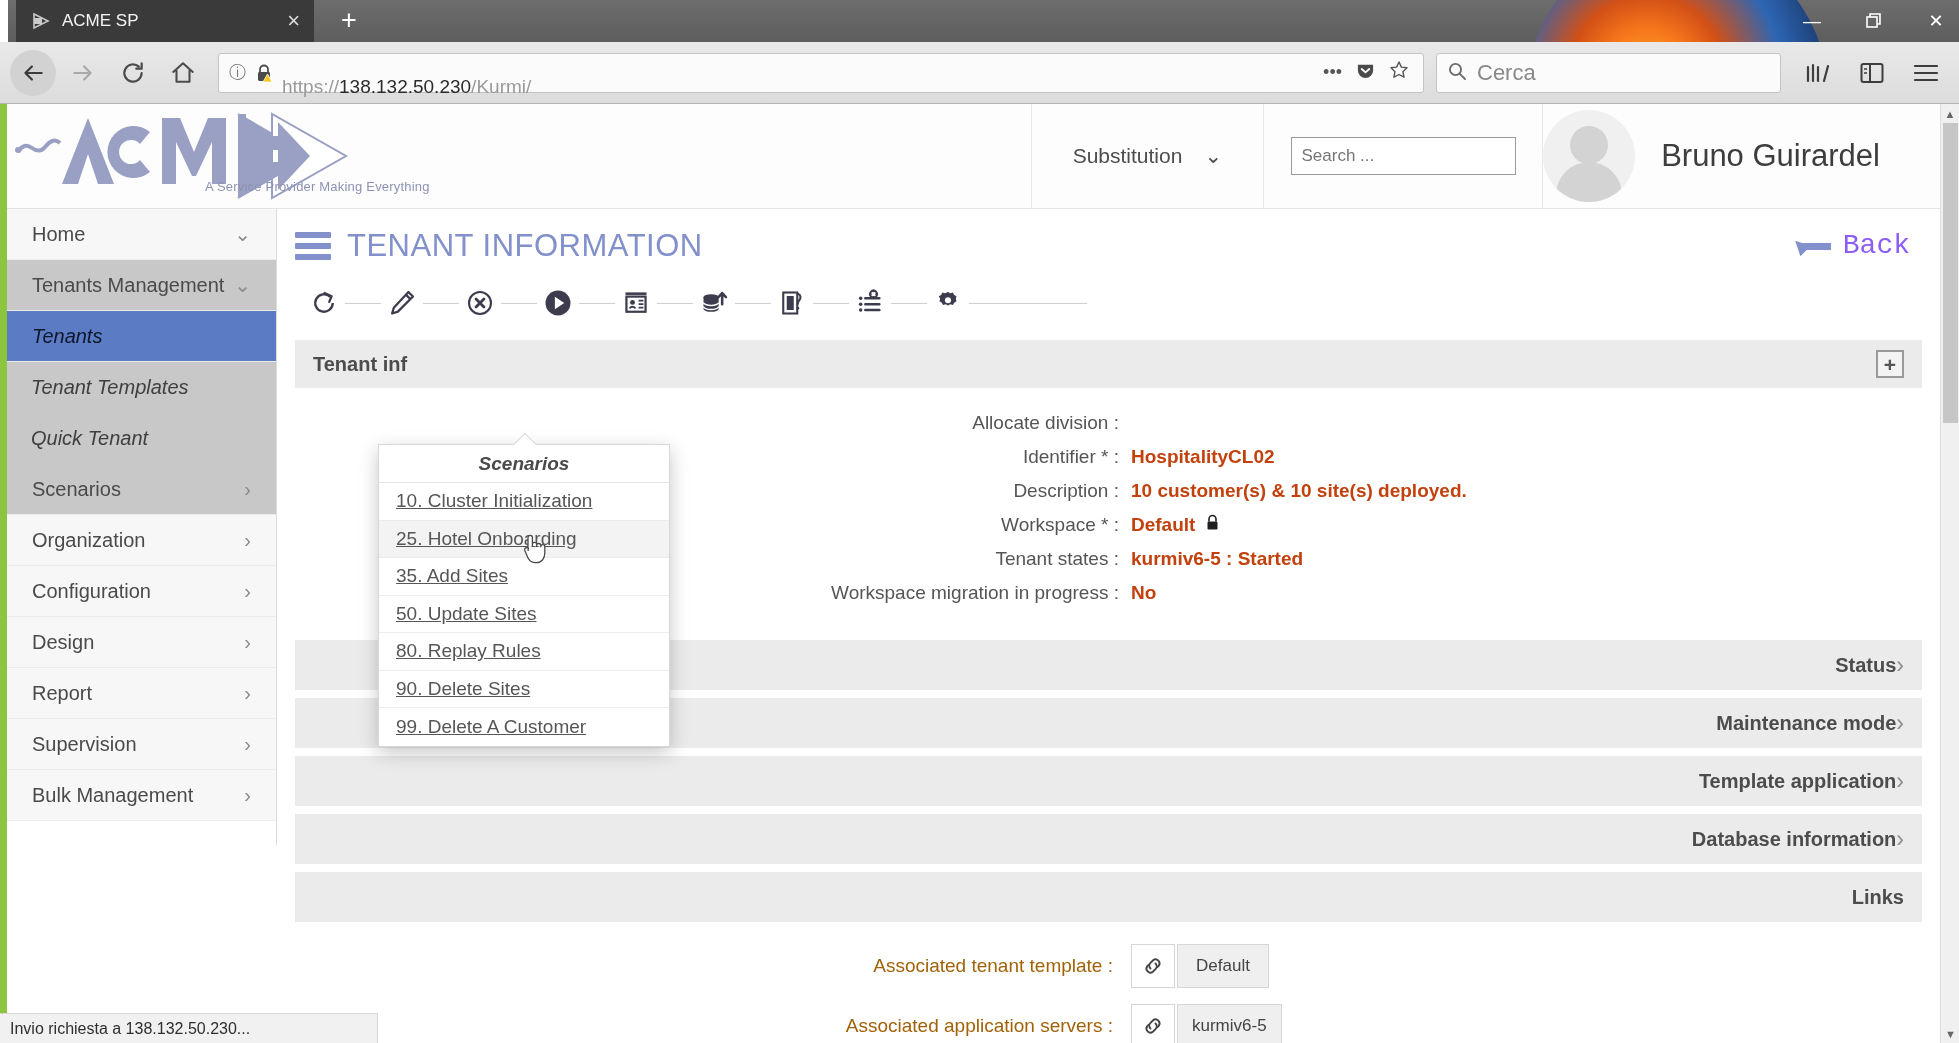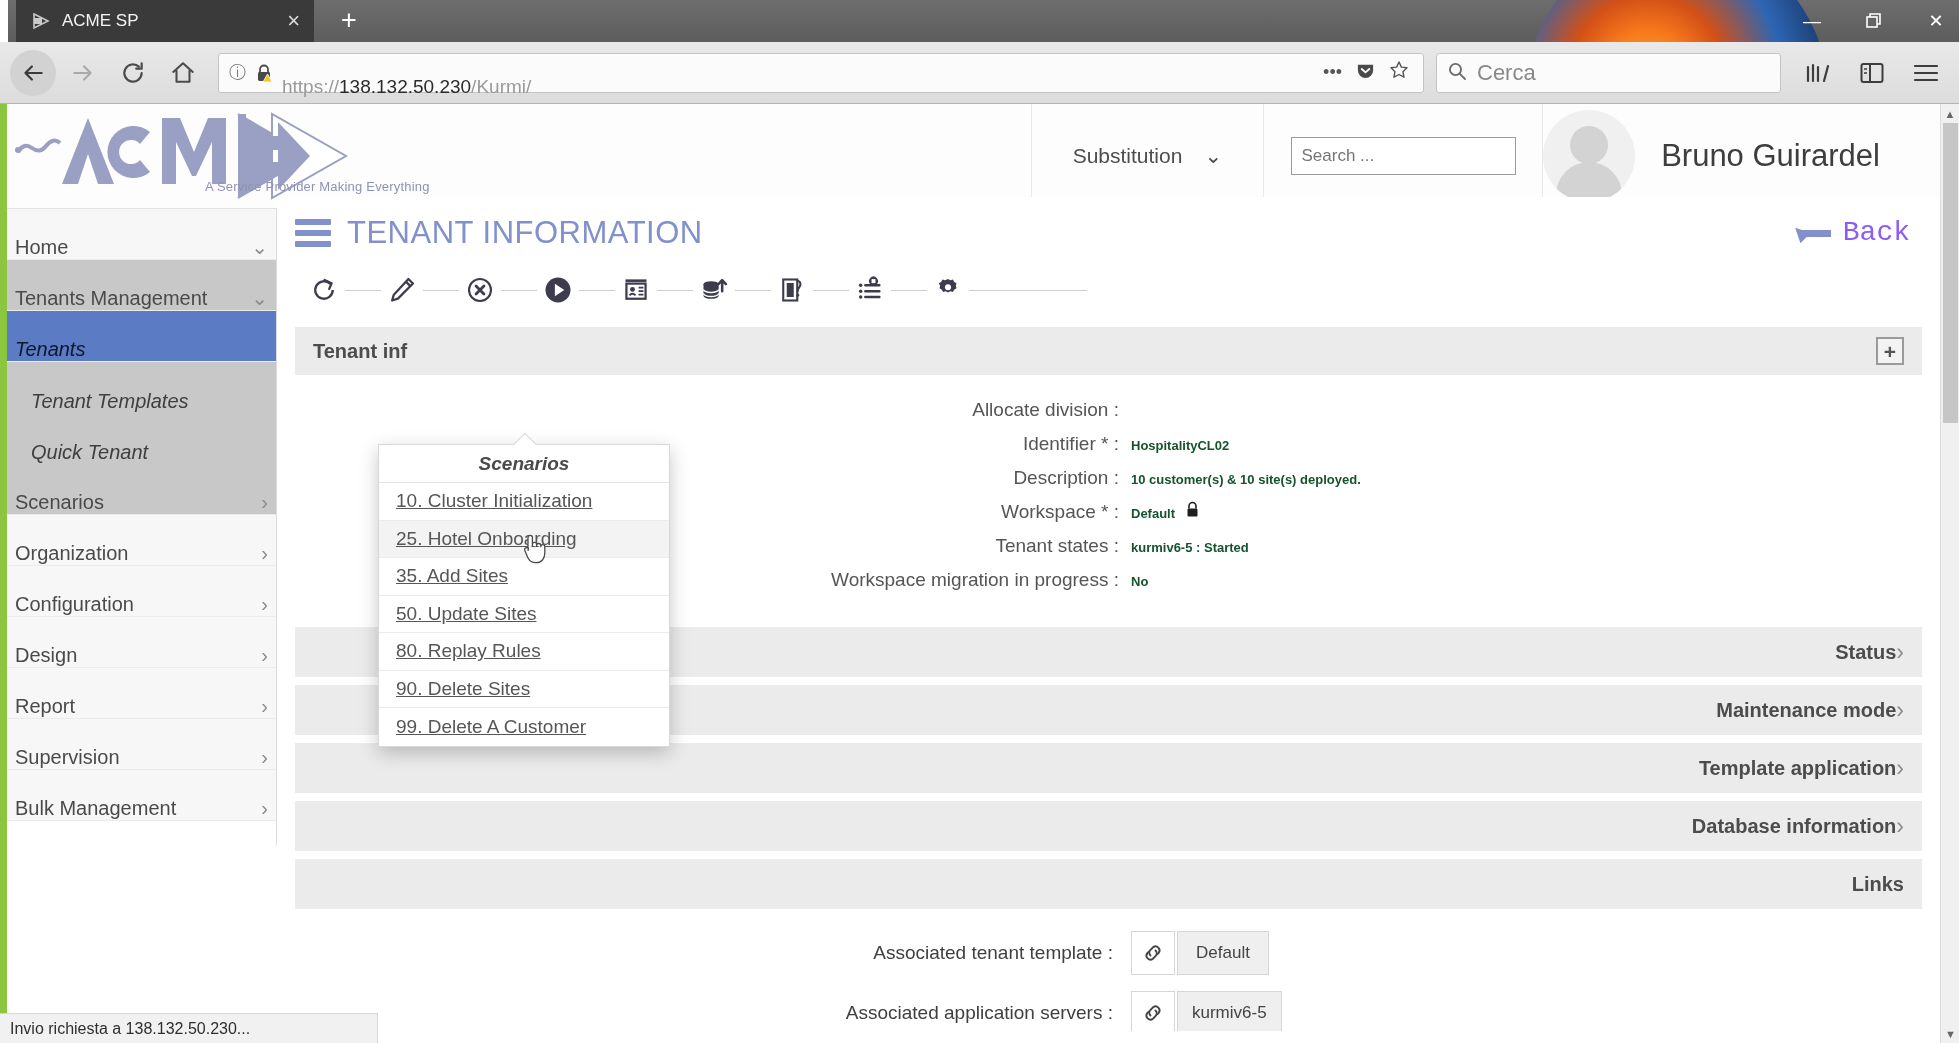--- a/index.html
+++ b/index.html
@@ -114,33 +114,33 @@
   .avatar::before { content:""; position:absolute; left:50%; top:16px; transform:translateX(-50%); width:38px; height:38px; border-radius:50%; background:#d3d3d3;}
   .avatar::after { content:""; position:absolute; left:50%; bottom:-10px; transform:translateX(-50%); width:66px; height:50px; border-radius:33px 33px 0 0; background:#d3d3d3;}
   .username { font-size: 31px; color: #3d3d3d; white-space: nowrap; }
 
   
   .sidebar {
     position: absolute; left: 7px; top: 105px; width: 270px; height: 834px;
     background: #fff; border-right: 1px solid #dcdcdc;
   }
   .sb-item {
-    height: 51px; display: flex; align-items: flex-end; padding: 0 8px;
+    height: 51px; display: flex; align-items: center; padding: 0 25px;
     font-size: 20px; color: #4a4a4a; border-bottom: 1px solid #ececec;
     cursor: pointer; justify-content: space-between; background: #f7f7f7;
   }
   .sb-item.sub { background: #c8c8c8; font-style: italic; color: #3f3f3f; padding-left: 24px; border-bottom: none;}
   .sb-item.group { background: #c8c8c8; }
   .sb-item.active { background: #5b7bc4; color: #0f172a; font-style: italic;}
   .sb-chev { color: #8a8a8a; font-size: 20px; }
   .sb-rest { position:absolute; left:0; top:636px; width:270px; height:198px; background:#fff;}
 
   
   .main {
-    position: absolute; left: 277px; top: 93px; width: 1663px; height: 834px;
+    position: absolute; left: 277px; top: 106px; width: 1663px; height: 834px;
     background: #fff; overflow: hidden;
   }
   .page-title-row { display: flex; align-items: center; padding: 18px 0 6px 18px; position: relative;}
   .burger { width: 36px; height: 28px; display:flex; flex-direction:column; justify-content:space-between; margin-right: 16px;}
   .burger i { display:block; height:6px; background:#8290cb; border-radius:1px;}
   .page-title { font-size: 31px; color: #8290cb; letter-spacing: .5px; }
   .back-link {
     position: absolute; right: 30px; top: 20px; display:flex; align-items:center; gap:12px; cursor:pointer;
   }
   .back-arrow { width: 38px; height: 20px; position: relative; }
@@ -161,33 +161,33 @@
     padding: 0 18px; font-size: 20px; color: #4c4c4c; font-weight: bold;
     justify-content: space-between; position: relative;
   }
   .panel-head .plus {
     width: 28px; height: 28px; border: 2px solid #9a9a9a; color:#555;
     display:flex;align-items:center;justify-content:center;font-size:21px; line-height:1; cursor:pointer; background:#f3f3f3;
   }
   .panel-body { padding: 24px 0 16px 0; }
   .frow { display: flex; align-items: baseline; margin-bottom: 12px; }
   .flabel { width: 836px; text-align: right; font-size: 19px; color: #555; padding-right: 12px; }
-  .fvalue { font-size: 13px; color: #14532d; font-weight: bold; }
+  .fvalue { font-size: 19px; color: #c2410c; font-weight: bold; }
   .lock-ico { font-size: 16px; margin-left: 10px; }
 
   .section {
     margin: 8px 18px 0 18px; height: 50px; background: #ebebeb;
     display: flex; align-items: center; padding: 0 18px; font-size: 20px;
     font-weight: bold; color: #4c4c4c; cursor: pointer; justify-content: flex-end;
   }
   .section .chev { color: #8c8c8c; font-size: 23px; font-weight: normal;}
   .section.open { background:#ebebeb; }
   .links-body { margin: 0 18px; padding: 22px 0 28px 0; }
   .lrow { display:flex; align-items:center; margin-bottom: 16px; }
-  .llabel { width: 836px; text-align: right; font-size: 19px; color: #404040; padding-right: 18px;}
+  .llabel { width: 836px; text-align: right; font-size: 19px; color: #a16207; padding-right: 18px;}
   .lico {
     width: 44px; height: 44px; border: 1px solid #d6d6d6; background:#fff;
     display:flex;align-items:center;justify-content:center; cursor:pointer; color:#444;
   }
   .lchip {
     height: 44px; min-width: 92px; border: 1px solid #d6d6d6; background: #efefef;
     display:flex; align-items:center; justify-content:center; padding: 0 14px;
     font-size: 17px; color: #444; cursor: pointer; margin-left: 2px;
   }
 

